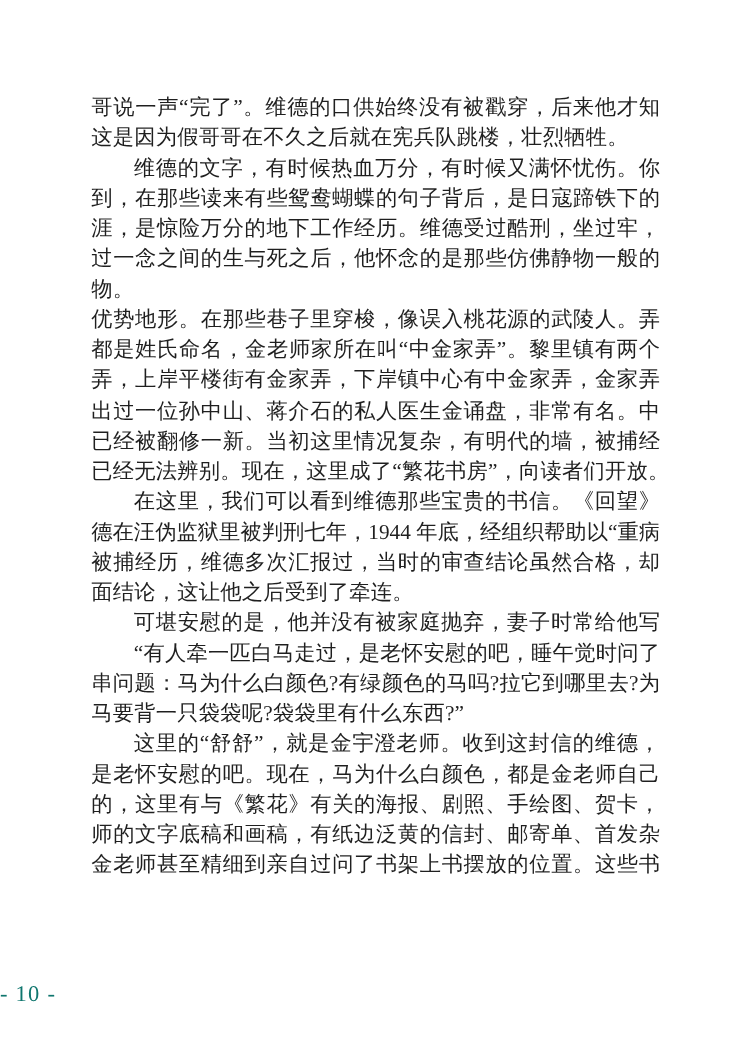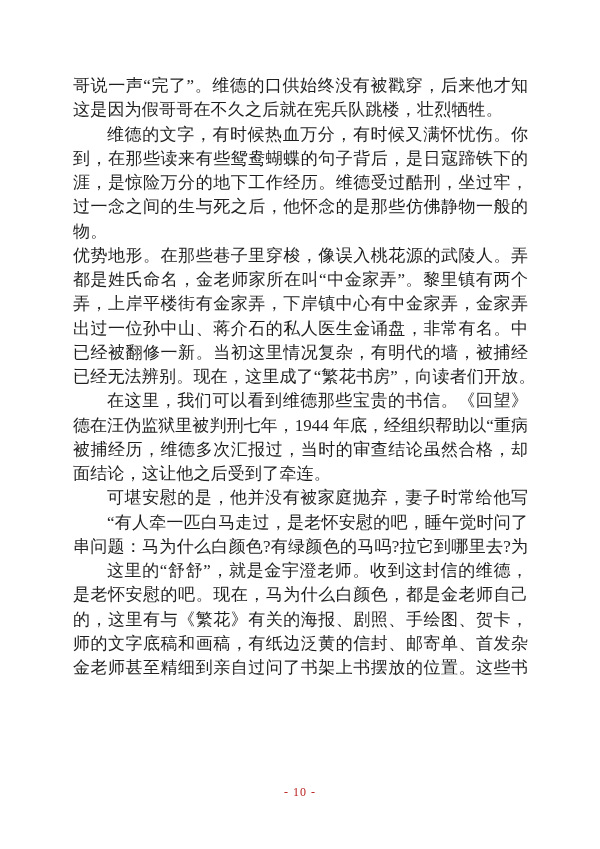--- a/index.html
+++ b/index.html
@@ -38,24 +38,23 @@
     letter-spacing: 0;
   }
   .line.indent {
     text-indent: 2em;
   }
   .page-number {
     position: absolute;
     top: 785px;
     left: 0;
     width: 600px;
-    text-align: center;
-    font-size: 12px;
+    font-size: 18px;
     letter-spacing: 1px;
-    color: #b91c1c;
+    color: #0f766e;
   }
 </style>
 </head>
 <body>
 
 <div class="text-block">
     <div class="line just">哥说一声“完了”。维德的口供始终没有被戳穿，后来他才知道，</div>
     <div class="line">这是因为假哥哥在不久之后就在宪兵队跳楼，壮烈牺牲。</div>
     <div class="line indent just">维德的文字，有时候热血万分，有时候又满怀忧伤。你想象不</div>
     <div class="line just">到，在那些读来有些鸳鸯蝴蝶的句子背后，是日寇蹄铁下的牢狱生</div>
@@ -68,20 +67,21 @@
     <div class="line just">出过一位孙中山、蒋介石的私人医生金诵盘，非常有名。中金家弄</div>
     <div class="line just">已经被翻修一新。当初这里情况复杂，有明代的墙，被捕经历，</div>
     <div class="line">已经无法辨别。现在，这里成了“繁花书房”，向读者们开放。</div>
     <div class="line indent just">在这里，我们可以看到维德那些宝贵的书信。《回望》里，维</div>
     <div class="line just">德在汪伪监狱里被判刑七年，1944 年底，经组织帮助以“重病保外</div>
     <div class="line just">被捕经历，维德多次汇报过，当时的审查结论虽然合格，却没有书</div>
     <div class="line">面结论，这让他之后受到了牵连。</div>
     <div class="line indent just">可堪安慰的是，他并没有被家庭抛弃，妻子时常给他写信，汇</div>
     <div class="line indent just">“有人牵一匹白马走过，是老怀安慰的吧，睡午觉时问了一</div>
     <div class="line just">串问题：马为什么白颜色?有绿颜色的马吗?拉它到哪里去?为什么</div>
+    <div class="line">马要背一只袋袋呢?袋袋里有什么东西?”</div>
     <div class="line indent just">这里的“舒舒”，就是金宇澄老师。收到这封信的维德，应该</div>
     <div class="line just">是老怀安慰的吧。现在，马为什么白颜色，都是金老师自己设计</div>
     <div class="line just">的，这里有与《繁花》有关的海报、剧照、手绘图、贺卡，有金老</div>
     <div class="line just">师的文字底稿和画稿，有纸边泛黄的信封、邮寄单、首发杂志……</div>
     <div class="line just">金老师甚至精细到亲自过问了书架上书摆放的位置。这些书都是他</div>
   </div>
 
 <div class="page-number">- 10 -</div>
 
 </body></html>

